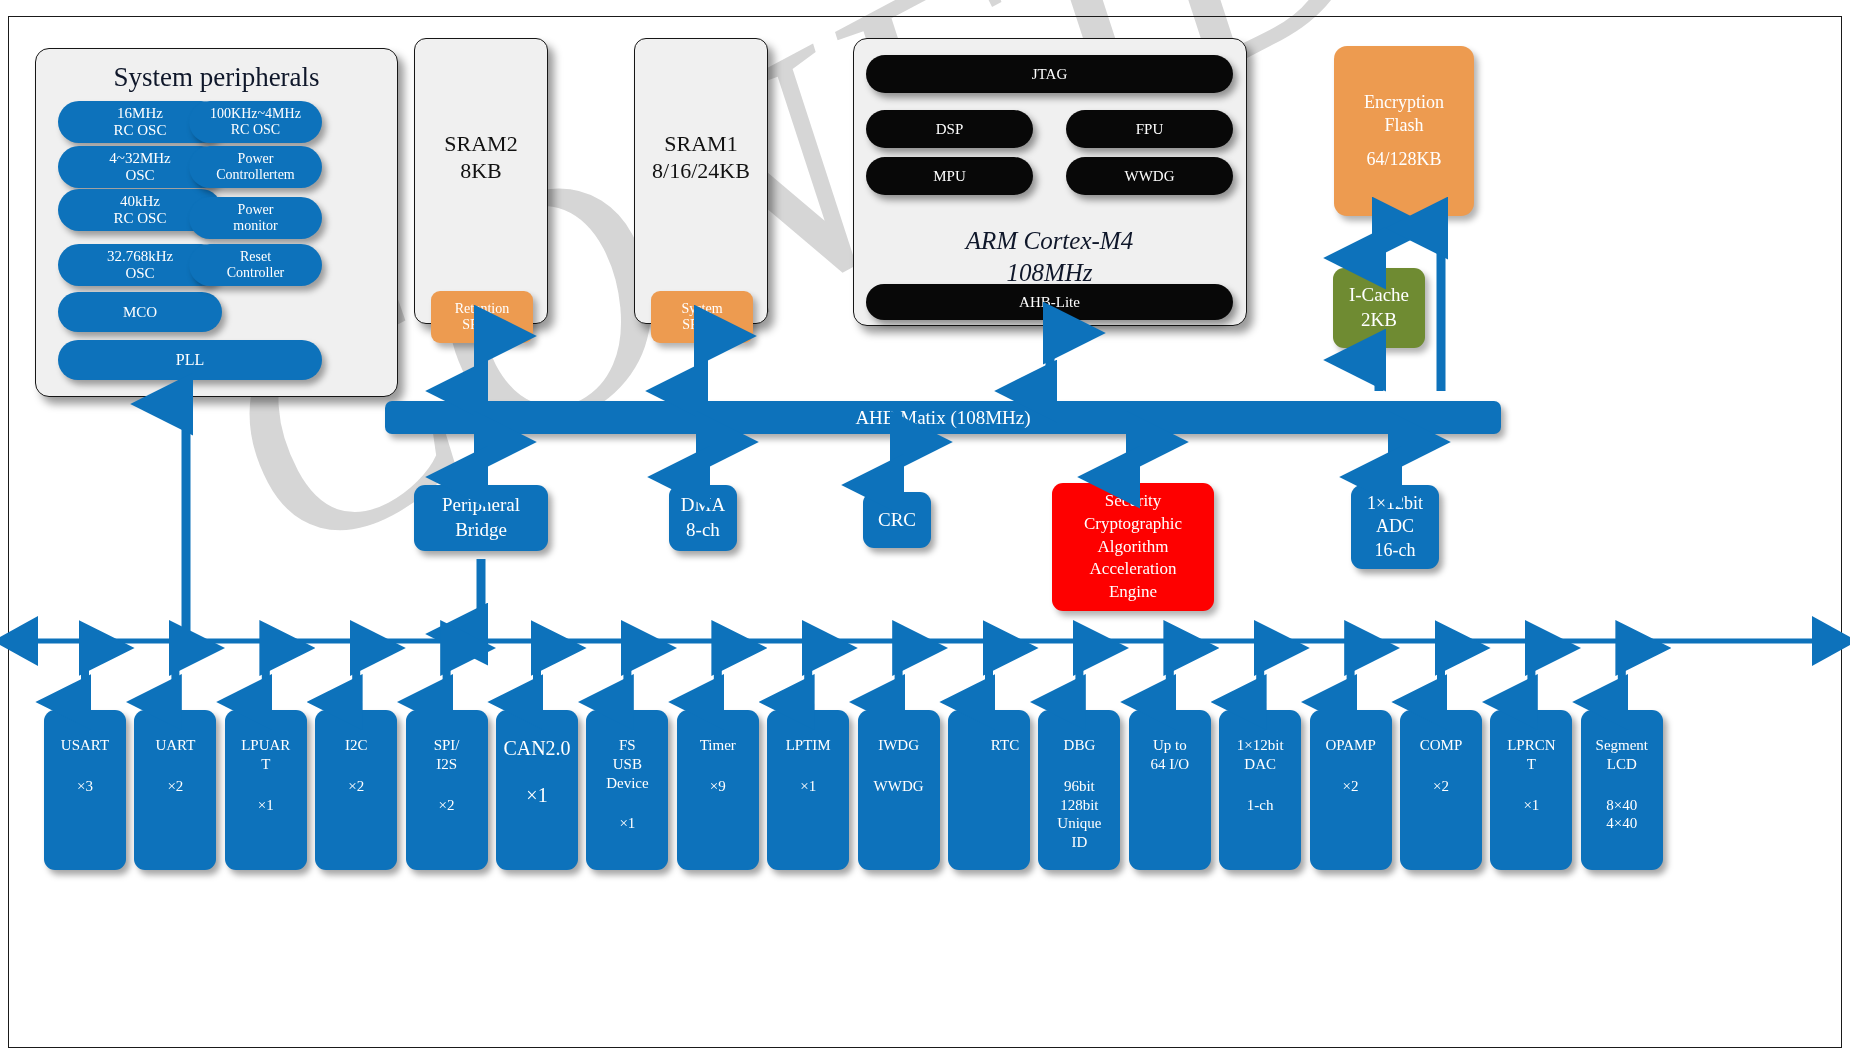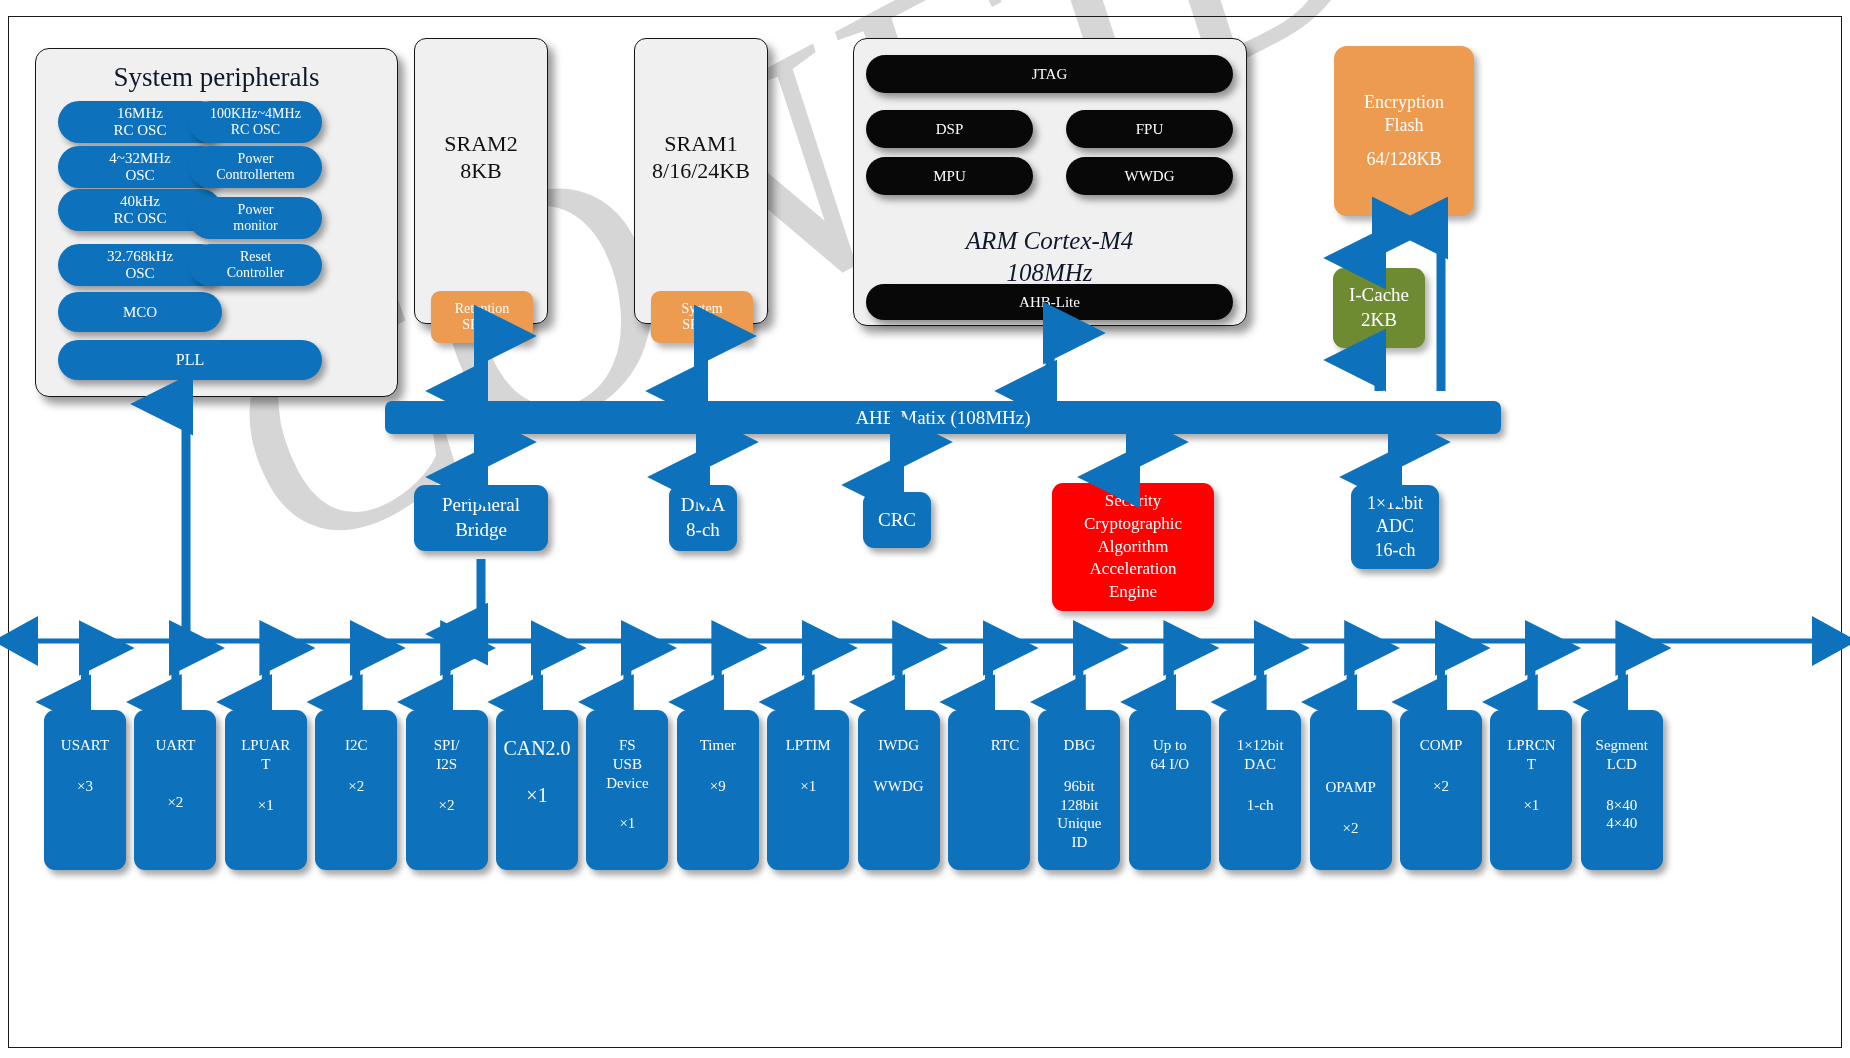--- a/index.html
+++ b/index.html
@@ -214,21 +214,21 @@
       </defs>
       <line x1="38" y1="14" x2="1812" y2="14" stroke="#0d72bb" stroke-width="5" marker-start="url(#mL)" marker-end="url(#mR)"></line>
     </svg>
   </div>
 
   <div id="periph-row">
       <div class="node blue" style="left: 44px; top: 710px; width: 82px; height: 160px; border-radius: 11px; font-size: 15px; line-height: 1.25; justify-content: flex-start; padding-top: 26px;">
         <div style="white-space: pre-line;">USART</div>
         <div style="white-space: pre-line; margin-top: 22px;">×3</div>
       </div>
-      <div class="node blue" style="left: 134.4px; top: 710px; width: 82px; height: 160px; border-radius: 11px; font-size: 15px; line-height: 1.25; justify-content: flex-start; padding-top: 26px; gap: 16px;">
+      <div class="node blue" style="left: 134.4px; top: 710px; width: 82px; height: 160px; border-radius: 11px; font-size: 15px; line-height: 1.25; justify-content: flex-start; padding-top: 26px;">
         <div style="white-space: pre-line;">UART</div>
         <div style="white-space: pre-line; margin-top: 22px;">×2</div>
       </div>
       <div class="node blue" style="left: 224.8px; top: 710px; width: 82px; height: 160px; border-radius: 11px; font-size: 15px; line-height: 1.25; justify-content: flex-start; padding-top: 26px;">
         <div style="white-space: pre-line;">LPUAR
 T</div>
         <div style="white-space: pre-line; margin-top: 22px;">×1</div>
       </div>
       <div class="node blue" style="left: 315.2px; top: 710px; width: 82px; height: 160px; border-radius: 11px; font-size: 15px; line-height: 1.25; justify-content: flex-start; padding-top: 26px;">
         <div style="white-space: pre-line;">I2C</div>
@@ -274,21 +274,21 @@
       <div class="node blue" style="left: 1128.8px; top: 710px; width: 82px; height: 160px; border-radius: 11px; font-size: 15px; line-height: 1.25; justify-content: flex-start; padding-top: 26px;">
         <div style="white-space: pre-line;">Up to
 64 I/O</div>
       </div>
       <div class="node blue" style="left: 1219.2px; top: 710px; width: 82px; height: 160px; border-radius: 11px; font-size: 15px; line-height: 1.25; justify-content: flex-start; padding-top: 26px;">
         <div style="white-space: pre-line;">1×12bit
 DAC</div>
         <div style="white-space: pre-line; margin-top: 22px;">1-ch</div>
       </div>
       <div class="node blue" style="left: 1309.6px; top: 710px; width: 82px; height: 160px; border-radius: 11px; font-size: 15px; line-height: 1.25; justify-content: flex-start; padding-top: 26px;">
-        <div style="white-space: pre-line; margin-top: 42px;">OPAMP</div>
+        <div style="white-space: pre-line;">OPAMP</div>
         <div style="white-space: pre-line; margin-top: 22px;">×2</div>
       </div>
       <div class="node blue" style="left: 1400px; top: 710px; width: 82px; height: 160px; border-radius: 11px; font-size: 15px; line-height: 1.25; justify-content: flex-start; padding-top: 26px;">
         <div style="white-space: pre-line;">COMP</div>
         <div style="white-space: pre-line; margin-top: 22px;">×2</div>
       </div>
       <div class="node blue" style="left: 1490.4px; top: 710px; width: 82px; height: 160px; border-radius: 11px; font-size: 15px; line-height: 1.25; justify-content: flex-start; padding-top: 26px;">
         <div style="white-space: pre-line;">LPRCN
 T</div>
         <div style="white-space: pre-line; margin-top: 22px;">×1</div>

